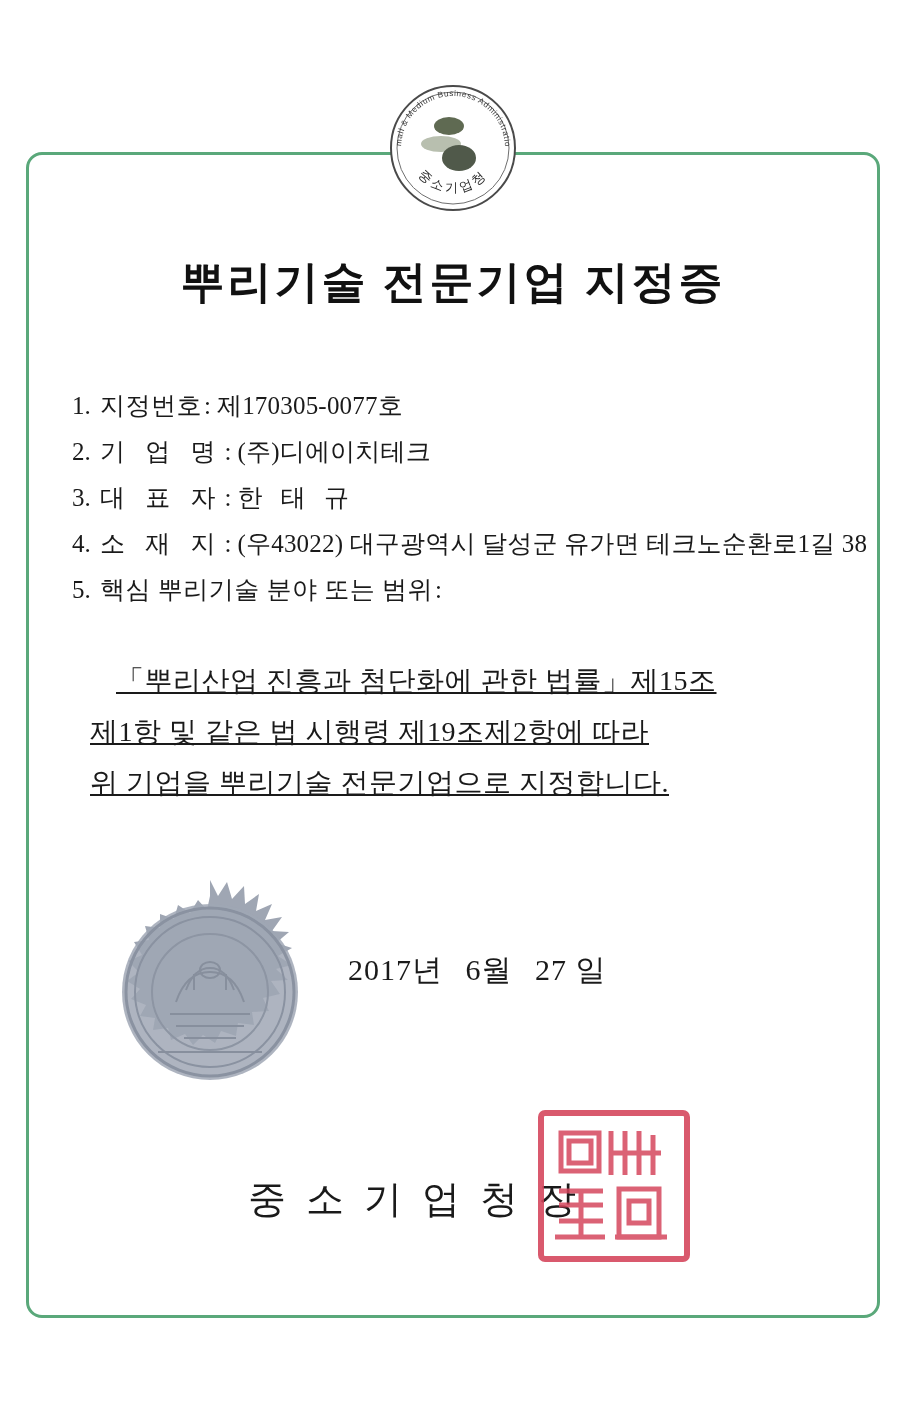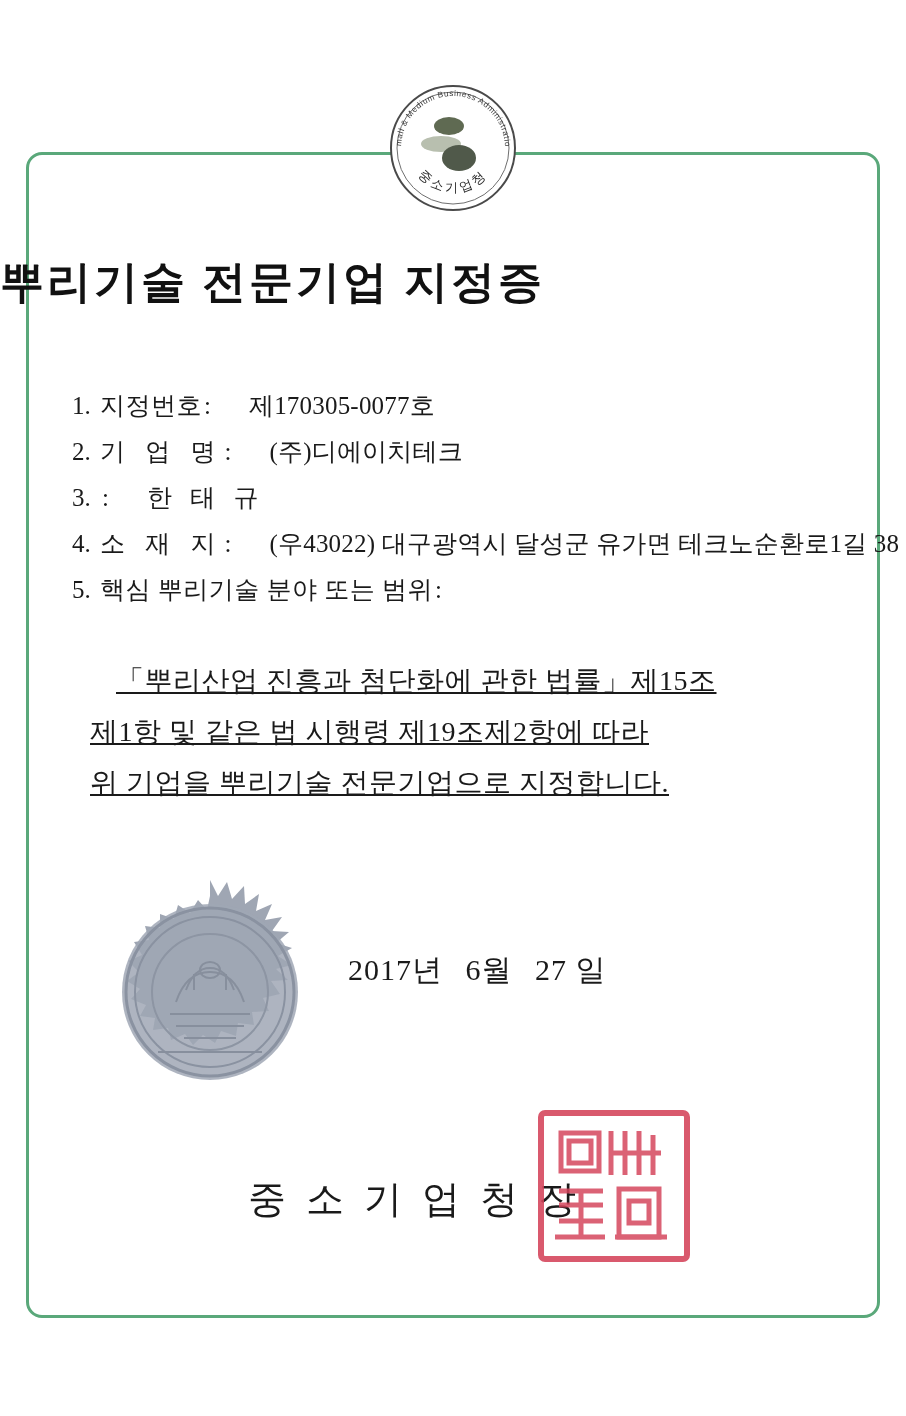--- a/index.html
+++ b/index.html
@@ -45,20 +45,21 @@
     position: relative;
   }
   .emblem svg { display: block; }
 
   
   .title {
     position: absolute;
     left: 0;
     top: 253px;
     width: 906px;
+    text-align: center;
     font-size: 44px;
     font-weight: bold;
     letter-spacing: 3px;
     color: #111;
   }
 
   
   .fields {
     position: absolute;
     left: 72px;
@@ -80,21 +81,20 @@
     letter-spacing: 0.5px;
   }
   .field-label.spaced {
     letter-spacing: 7px;
   }
   .field-sep {
     padding: 0 6px 0 2px;
   }
   .field-value {
     letter-spacing: 0.2px;
-    margin-left: 32px;
   }
   .field-value.sp {
     letter-spacing: 6px;
   }
 
   
   .body-para {
     position: absolute;
     left: 90px;
     top: 655px;
@@ -198,20 +198,21 @@
 
   <div class="field-row">
     <span class="field-num">2.</span>
     <span class="field-label spaced">기 업 명</span>
     <span class="field-sep">:</span>
     <span class="field-value">(주)디에이치테크</span>
   </div>
 
   <div class="field-row">
     <span class="field-num">3.</span>
+    <span class="field-label spaced">대 표 자</span>
     <span class="field-sep">:</span>
     <span class="field-value sp">한 태 규</span>
   </div>
 
   <div class="field-row">
     <span class="field-num">4.</span>
     <span class="field-label spaced">소 재 지</span>
     <span class="field-sep">:</span>
     <span class="field-value">(우43022) 대구광역시 달성군 유가면 테크노순환로1길 38</span>
   </div>

